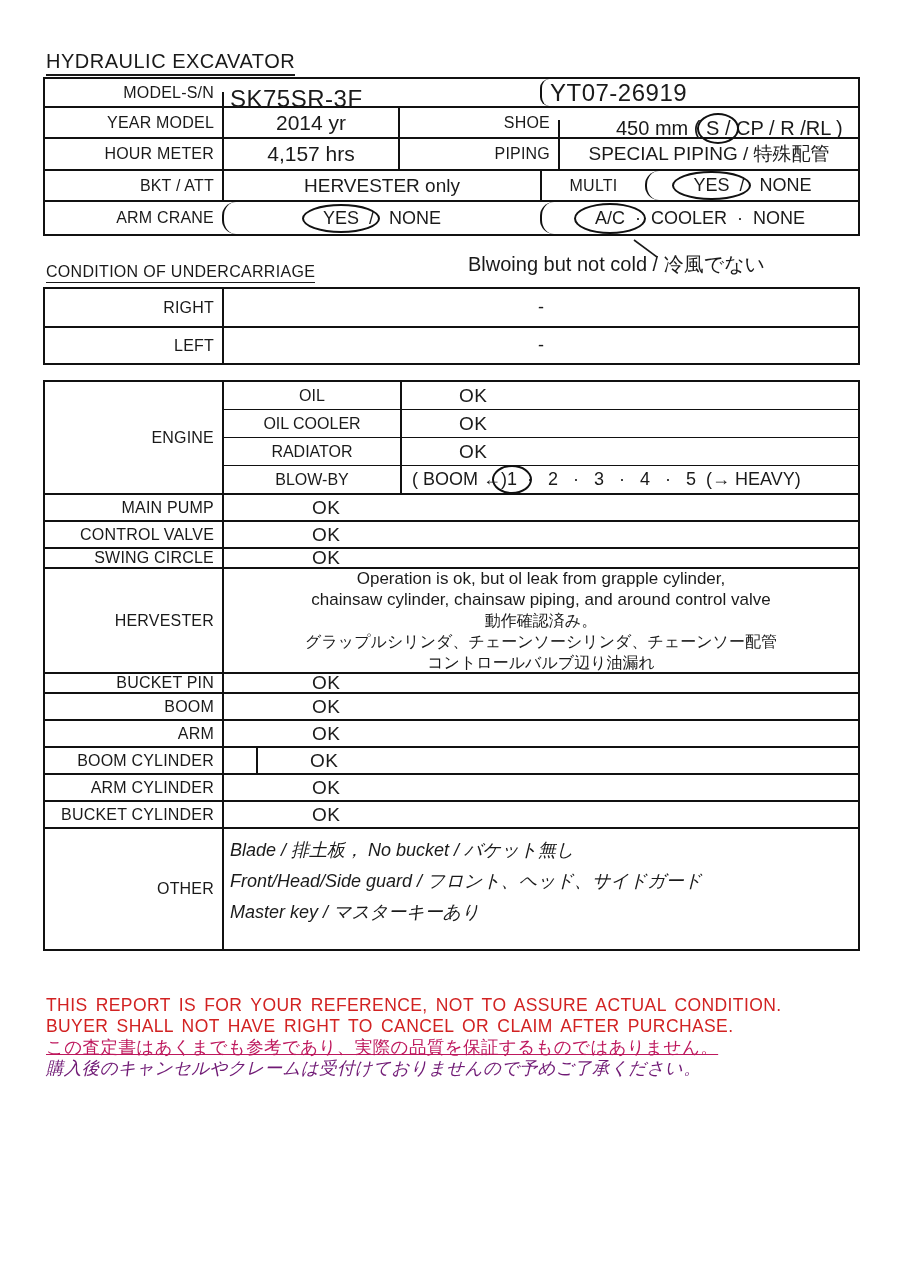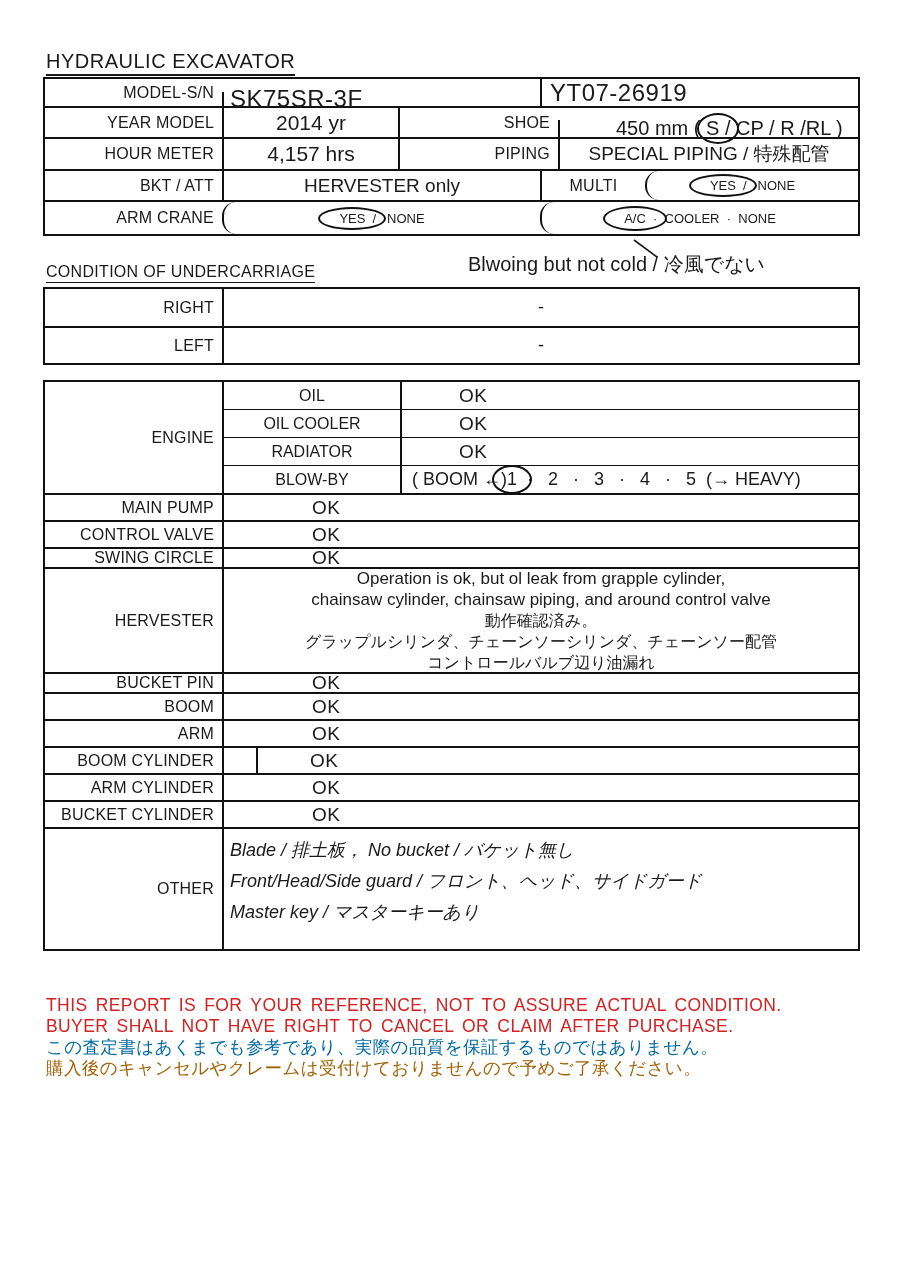--- a/index.html
+++ b/index.html
@@ -23,27 +23,27 @@
   .cell:first-child { border-left:none; }
   .lab { width:177px; justify-content:flex-end; padding-right:8px; font-size:16px;
          letter-spacing:.2px; white-space:nowrap; }
   .fill { flex:1 1 auto; }
 
   
   .spec-table { top:77px; }
   .h27{height:27px}.h31{height:31px}.h32{height:32px}.h34{height:34px}
   .w318{width:318px}.w176{width:176px}.w142{width:160px}.w105{width:105px}
   .v-model { font-size:24px; padding-left:6px; letter-spacing:.5px;margin-top:13px; }
-  .v-serial { font-size:24px; padding-left:8px; letter-spacing:.5px; }
+  .v-serial { font-size:24px; padding-left:8px; letter-spacing:.5px;border-radius:9px; }
   .v-center { justify-content:center; }
   .v-year { font-size:21px; }
   .v-shoe { font-size:20px; padding-left:56px;margin-top:12px; }
   .v-piping { font-size:19px; justify-content:center; }
   .v-bkt { font-size:19px; justify-content:center; }
-  .v-sm { font-size:13px;border-radius:14px; }
+  .v-sm { font-size:18px;border-radius:14px; }
   .lab-c { justify-content:center; padding-right:0; }
 
   .ws { white-space:pre; }
 
   
   .circled { position:relative; display:inline-block; white-space:pre; }
   .circled::before { content:""; position:absolute; border:2px solid #111;
                      border-radius:50%; pointer-events:none; }
   .c-s::before    { inset:-4px -9px;  }
   .c-yes::before  { inset:-4px -21px; }
@@ -238,15 +238,15 @@
       <div class="other-line">Blade / 排土板， No bucket / バケット無し</div>
       <div class="other-line">Front/Head/Side guard / フロント、ヘッド、サイドガード</div>
       <div class="other-line">Master key / マスターキーあり</div>
     </div>
   </div>
 </div>
 
 <div class="abs disclaimer">
   <div class="disc-line" style="color: rgb(210, 34, 34);">THIS REPORT IS FOR YOUR REFERENCE, NOT TO ASSURE ACTUAL CONDITION.</div>
   <div class="disc-line" style="color: rgb(210, 34, 34);">BUYER SHALL NOT HAVE RIGHT TO CANCEL OR CLAIM AFTER PURCHASE.</div>
-  <div class="disc-line" style="color: #0369a1;">この査定書はあくまでも参考であり、実際の品質を保証するものではありません。</div>
-  <div class="disc-line" style="color: #a16207;">購入後のキャンセルやクレームは受付けておりませんので予めご了承ください。</div>
+  <div class="disc-line" style="color: #be185d; text-decoration: underline;">この査定書はあくまでも参考であり、実際の品質を保証するものではありません。</div>
+  <div class="disc-line" style="color: #701a75; font-style: italic;">購入後のキャンセルやクレームは受付けておりませんので予めご了承ください。</div>
 </div>
 
 </body></html>

